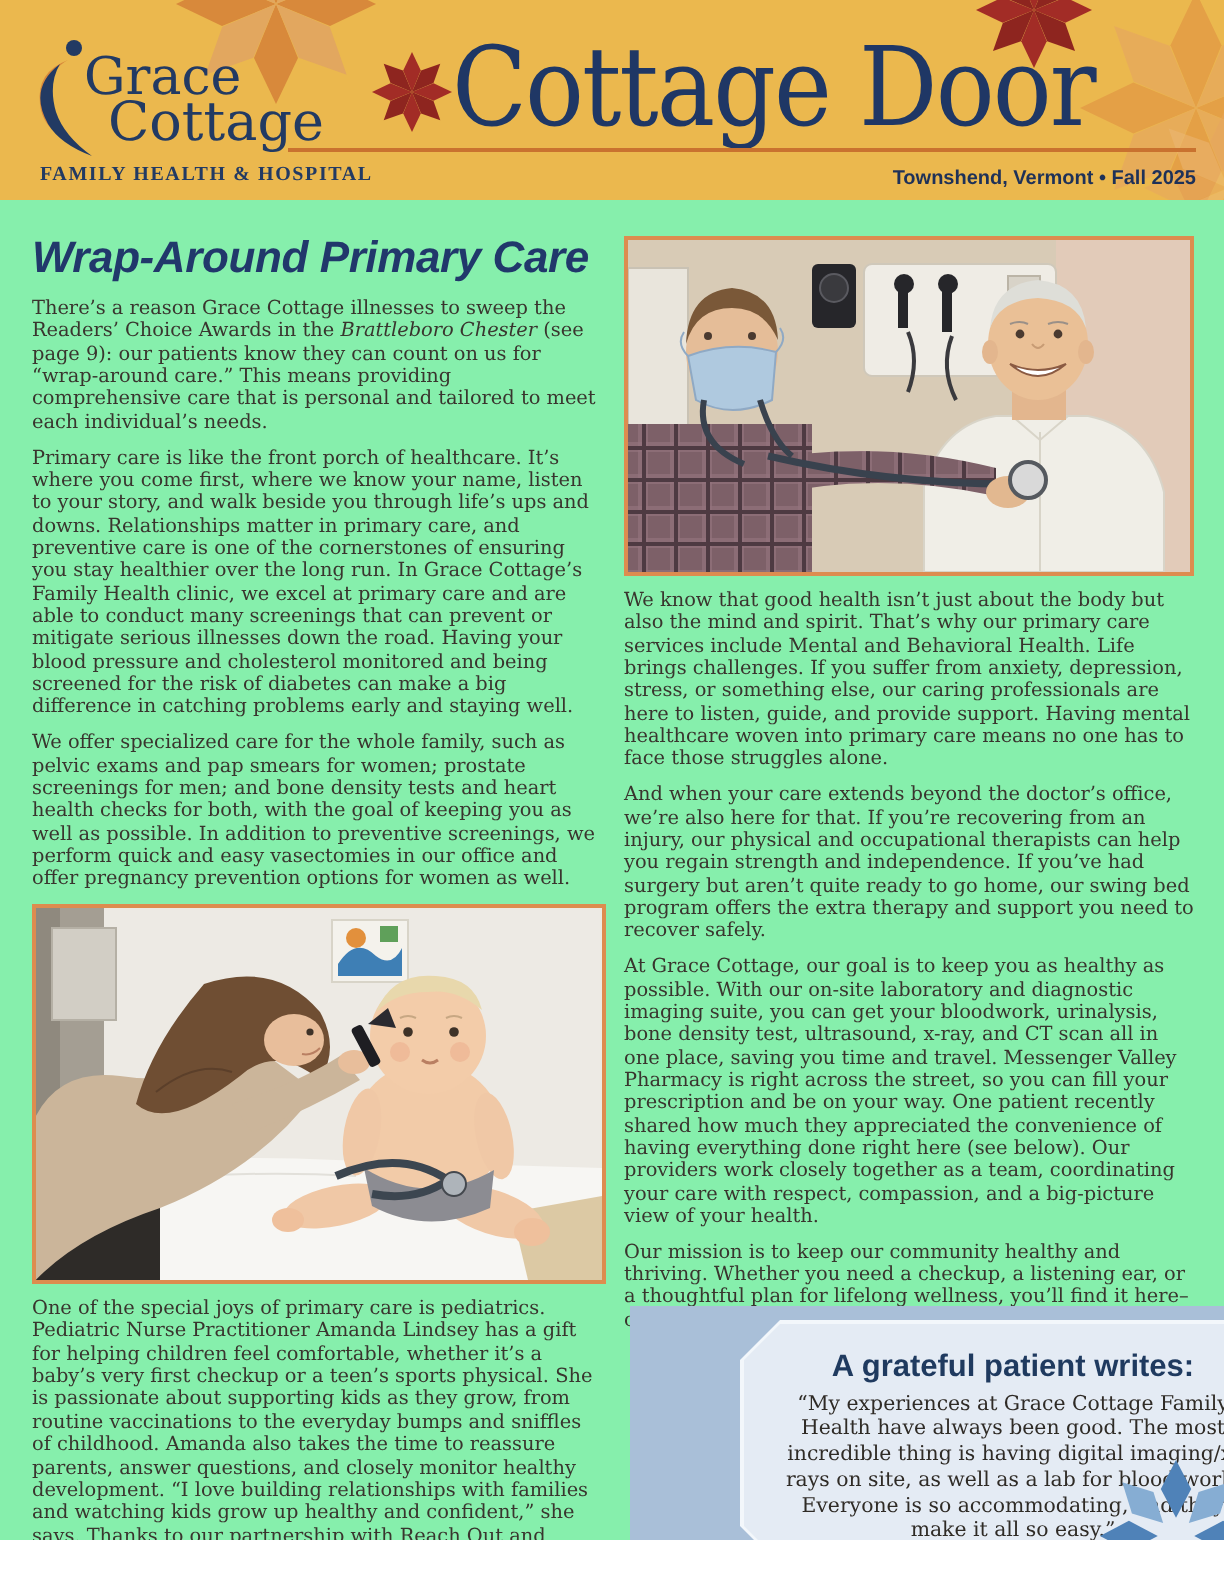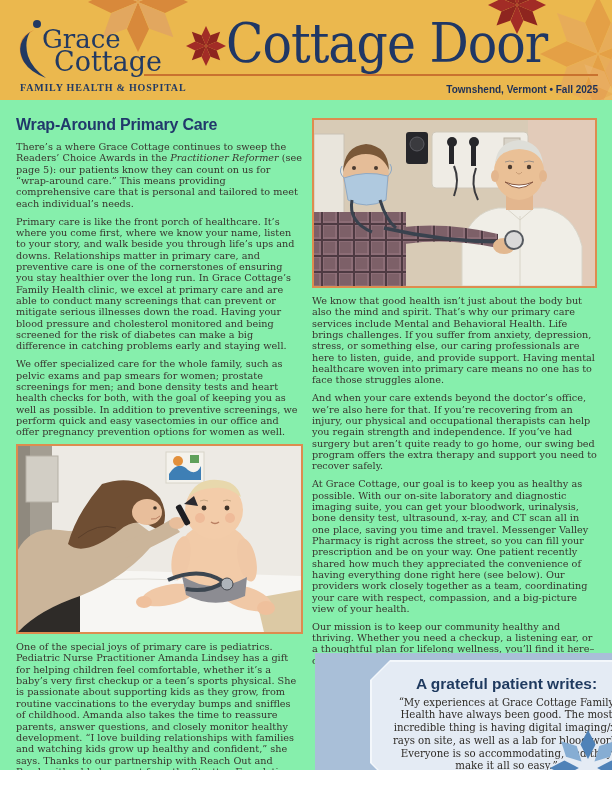--- a/index.html
+++ b/index.html
@@ -19,21 +19,21 @@
   .nl-title{position:absolute;left:226px;top:12px;font-size:49px;color:#1F3765;letter-spacing:-1px;
     transform:scaleY(1.12);transform-origin:top left;white-space:nowrap;}
   .title-rule{position:absolute;left:144px;top:74px;width:454px;height:2px;background:#C9722F;}
   .issue-line{position:absolute;right:14px;top:84px;font-family:"Liberation Sans",sans-serif;
     font-weight:bold;font-size:10px;color:#1E3158;text-align:right;}
   
   .col{position:absolute;top:116px;}
   .col.left{left:16px;width:287px;}
   .col.right{left:312px;width:285px;}
   h1.article-h{margin:0 0 7px 0;font-family:"Liberation Sans",sans-serif;font-weight:bold;
-    font-size:16px;color:#21386B;letter-spacing:-.2px;}
+    font-size:22px;color:#21386B;letter-spacing:-.2px;font-style:italic;}
   .col p{margin:0 0 6.5px 0;font-size:9.7px;line-height:1.17;}
   .it{font-style:italic;}
   figure.photo{margin:3px 0 7px 0;border:2px solid #DD8C4F;line-height:0;background:#d8cbb6;}
   
   .quote-box{position:absolute;left:315px;top:653px;width:297px;height:139px;background:#A9BFD8;overflow:hidden;}
   .qb-border{position:absolute;left:19px;top:7px;width:273px;height:123px;background:#F3F7FB;
     clip-path:polygon(20px 0,calc(100% - 20px) 0,100% 20px,100% calc(100% - 20px),calc(100% - 20px) 100%,20px 100%,0 calc(100% - 20px),0 20px);margin-left:36px;}
   .qb-inner{position:absolute;left:1.5px;top:1.5px;right:1.5px;bottom:1.5px;background:#E4EBF4;
     clip-path:polygon(19px 0,calc(100% - 19px) 0,100% 19px,100% calc(100% - 19px),calc(100% - 19px) 100%,19px 100%,0 calc(100% - 19px),0 19px);
     text-align:center;}
@@ -119,21 +119,21 @@
       <div class="logo-tag">FAMILY HEALTH &amp; HOSPITAL</div>
     </div>
 
     <div class="nl-title">Cottage Door</div>
     <div class="title-rule"></div>
     <div class="issue-line">Townshend, Vermont  •  Fall 2025</div>
   </header>
 
   <section class="col left">
     <h1 class="article-h">Wrap-Around Primary Care</h1>
-    <p><span>There’s a where Grace Cottage continues to sweep the Readers’ Choice Awards in the </span><span class="it">Practitioner Reformer</span><span> (see page 5): our patients know they can count on us for “wrap-around care.” This means providing comprehensive care that is personal and tailored to meet each individual’s needs.</span></p>
+    <p><span>There’s a reason Grace Cottage illnesses to sweep the Readers’ Choice Awards in the </span><span class="it">Brattleboro Chester</span><span> (see page 9): our patients know they can count on us for “wrap-around care.” This means providing comprehensive care that is personal and tailored to meet each individual’s needs.</span></p>
     <p>Primary care is like the front porch of healthcare. It’s where you come first, where we know your name, listen to your story, and walk beside you through life’s ups and downs. Relationships matter in primary care, and preventive care is one of the cornerstones of ensuring you stay healthier over the long run. In Grace Cottage’s Family Health clinic, we excel at primary care and are able to conduct many screenings that can prevent or mitigate serious illnesses down the road. Having your blood pressure and cholesterol monitored and being screened for the risk of diabetes can make a big difference in catching problems early and staying well.</p>
     <p>We offer specialized care for the whole family, such as pelvic exams and pap smears for women; prostate screenings for men; and bone density tests and heart health checks for both, with the goal of keeping you as well as possible. In addition to preventive screenings, we perform quick and easy vasectomies in our office and offer pregnancy prevention options for women as well.</p>
 
     <figure class="photo">
       <svg width="283" height="186" viewBox="0 0 283 186">
         <rect width="283" height="186" fill="#EDEAE4"></rect>
         <rect x="0" y="0" width="34" height="150" fill="#A49E93"></rect>
         <rect x="0" y="0" width="12" height="186" fill="#8F897E"></rect>
         <rect x="8" y="10" width="32" height="46" fill="#D2CEC5" stroke="#B5B0A5"></rect>
 

